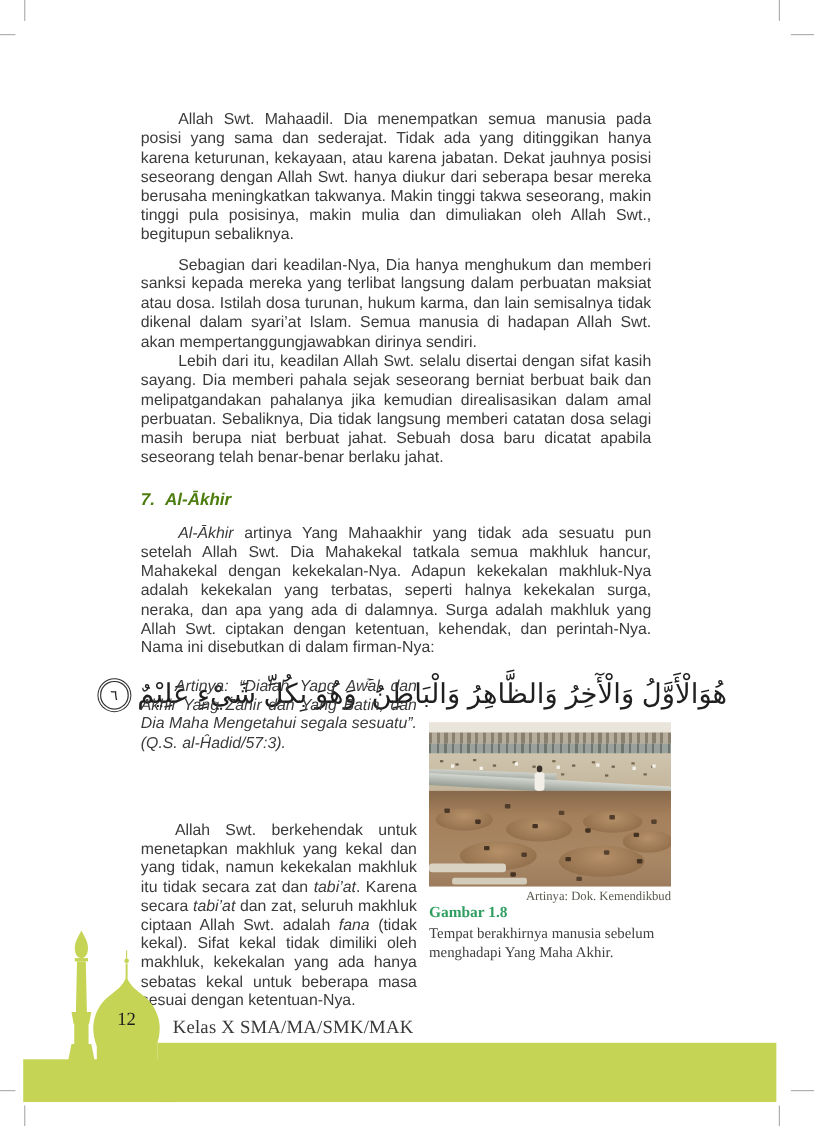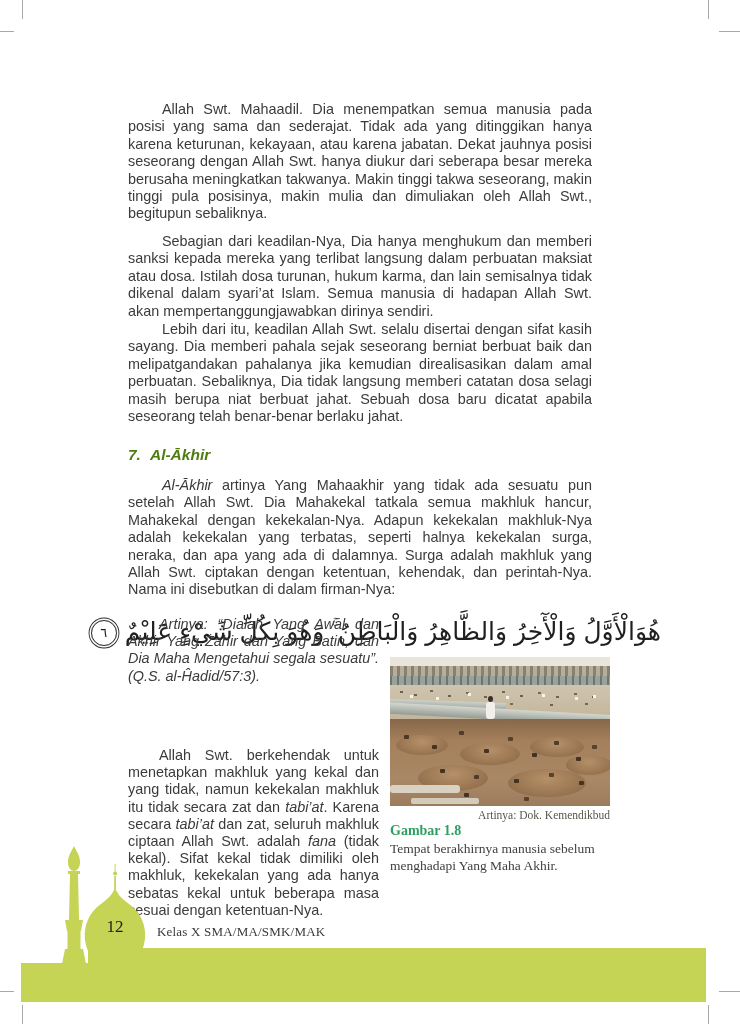--- a/index.html
+++ b/index.html
@@ -90,21 +90,21 @@
     font-family:"Liberation Serif",serif;font-size:13.5px;line-height:17px;color:#3f3f3f;
   }
   
   .mosque-svg{position:absolute;left:21px;top:845px;}
   .page-number{
     position:absolute;left:100px;top:917px;width:30px;margin:0;text-align:center;
     font-family:Liberation Serif, serif;font-size:17px;color:#1e1e1e;
   }
   .footer-label{
     position:absolute;left:157px;top:924px;margin:0;
-    font-family:"Liberation Serif",serif;font-size:13px;color:#3a3a3a;letter-spacing:.2px;text-align:right;
+    font-family:"Liberation Serif",serif;font-size:17px;color:#3a3a3a;letter-spacing:.2px;text-align:right;
   }
 </style>
 </head>
 <body>
 
 <div class="crop" style="left:22px;top:0;width:1px;height:19px;"></div>
 <div class="crop" style="left:0;top:31px;width:14px;height:1px;"></div>
 <div class="crop" style="left:708px;top:0;width:1px;height:19px;"></div>
 <div class="crop" style="left:719px;top:31px;width:21px;height:1px;"></div>
 <div class="crop" style="left:22px;top:1005px;width:1px;height:19px;"></div>

